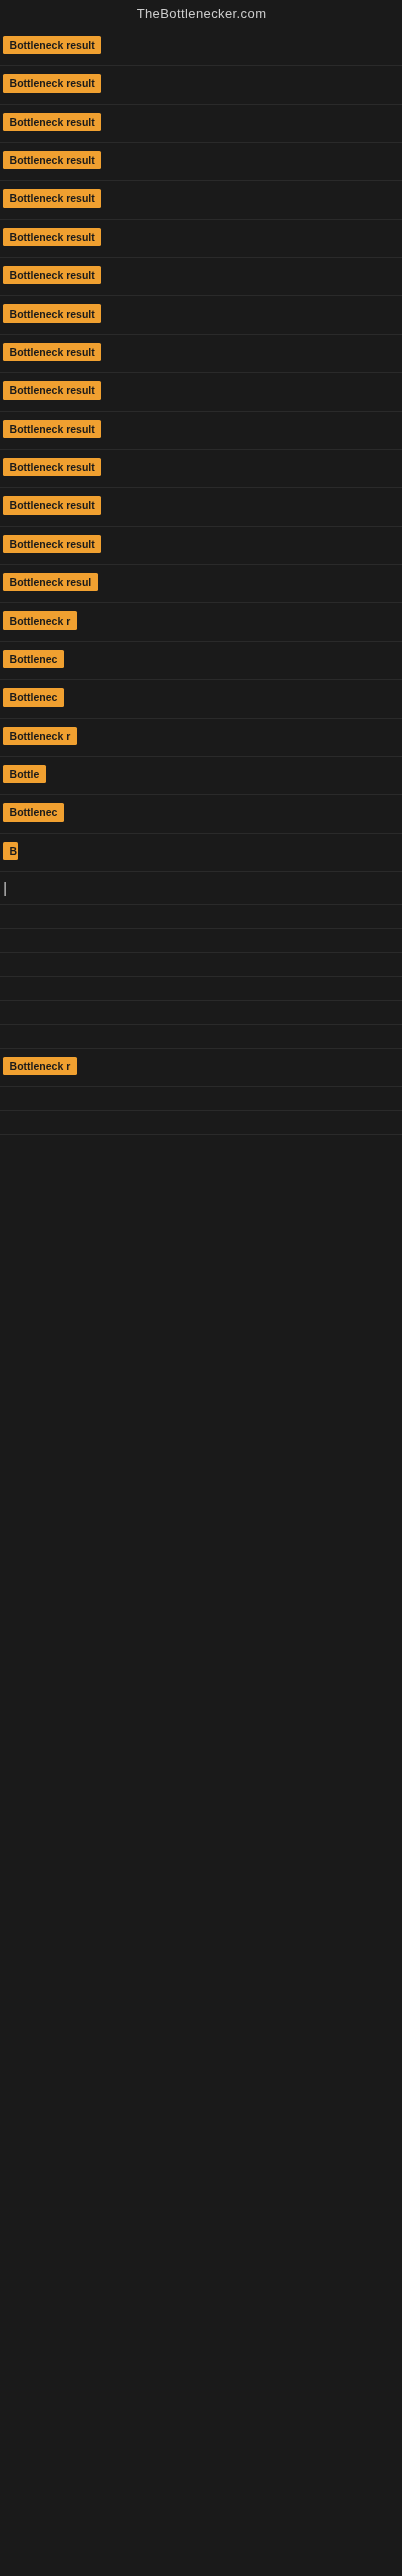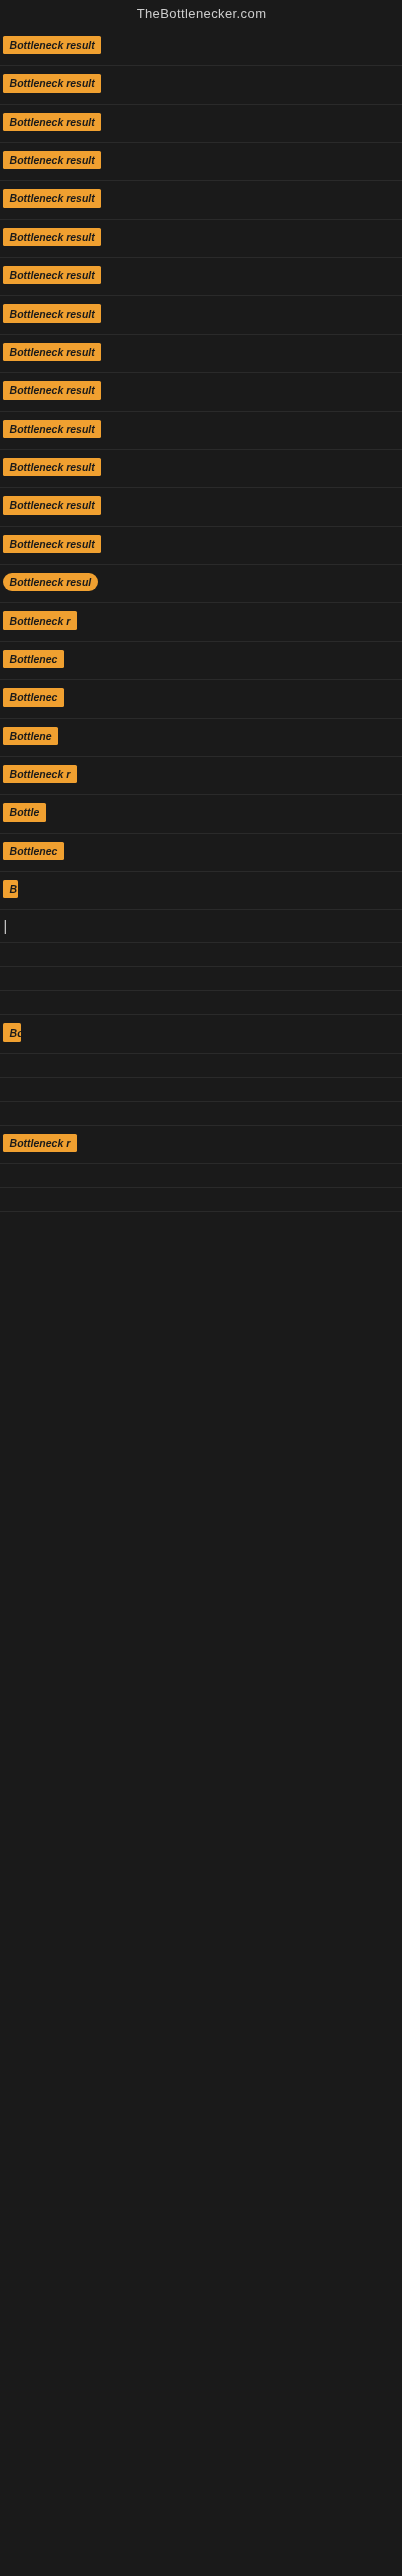--- a/index.html
+++ b/index.html
@@ -32,21 +32,20 @@
       padding: 3.2px 6.4px;
       display: inline-block;
       border-radius: 1.6px;
       white-space: nowrap;
       overflow: hidden;
     }
 
     .result-row {
       padding: 8px 3.2px;
       border-bottom: 0.8px solid #2a2a2a;
-      font-style: italic;
     }
   </style>
 </head>
 <body>
 
 <div class="site-title">TheBottlenecker.com</div>
 
 <div id="results-container">
 <div class="result-row" style="min-height: 24px;"><span class="bottleneck-badge" style="max-width: 155px;">Bottleneck result</span></div>
     <div class="result-row" style="min-height: 24px;"><span class="bottleneck-badge" style="max-width: 155px;">Bottleneck result</span></div>
@@ -55,34 +54,32 @@
     <div class="result-row" style="min-height: 24px;"><span class="bottleneck-badge" style="max-width: 155px;">Bottleneck result</span></div>
     <div class="result-row" style="min-height: 24px;"><span class="bottleneck-badge" style="max-width: 155px;">Bottleneck result</span></div>
     <div class="result-row" style="min-height: 24px;"><span class="bottleneck-badge" style="max-width: 155px;">Bottleneck result</span></div>
     <div class="result-row" style="min-height: 24px;"><span class="bottleneck-badge" style="max-width: 155px;">Bottleneck result</span></div>
     <div class="result-row" style="min-height: 24px;"><span class="bottleneck-badge" style="max-width: 155px;">Bottleneck result</span></div>
     <div class="result-row" style="min-height: 24px;"><span class="bottleneck-badge" style="max-width: 155px;">Bottleneck result</span></div>
     <div class="result-row" style="min-height: 24px;"><span class="bottleneck-badge" style="max-width: 155px;">Bottleneck result</span></div>
     <div class="result-row" style="min-height: 24px;"><span class="bottleneck-badge" style="max-width: 155px;">Bottleneck result</span></div>
     <div class="result-row" style="min-height: 24px;"><span class="bottleneck-badge" style="max-width: 155px;">Bottleneck result</span></div>
     <div class="result-row" style="min-height: 24px;"><span class="bottleneck-badge" style="max-width: 155px;">Bottleneck result</span></div>
-    <div class="result-row" style="min-height: 24px;"><span class="bottleneck-badge" style="max-width: 137px; border-radius: 9px;">Bottleneck resul</span></div>
+    <div class="result-row" style="min-height: 24px;"><span class="bottleneck-badge" style="max-width: 137px;">Bottleneck resul</span></div>
     <div class="result-row" style="min-height: 24px;"><span class="bottleneck-badge" style="max-width: 81px;">Bottleneck r</span></div>
     <div class="result-row" style="min-height: 24px;"><span class="bottleneck-badge" style="max-width: 68px;">Bottlenec</span></div>
     <div class="result-row" style="min-height: 24px;"><span class="bottleneck-badge" style="max-width: 68px;">Bottlenec</span></div>
-    <div class="result-row" style="min-height: 24px;"><span class="bottleneck-badge" style="max-width: 60px;">Bottlene</span></div>
     <div class="result-row" style="min-height: 24px;"><span class="bottleneck-badge" style="max-width: 81px;">Bottleneck r</span></div>
     <div class="result-row" style="min-height: 24px;"><span class="bottleneck-badge" style="max-width: 44px;">Bottle</span></div>
     <div class="result-row" style="min-height: 24px;"><span class="bottleneck-badge" style="max-width: 68px;">Bottlenec</span></div>
     <div class="result-row" style="min-height: 24px;"><span class="bottleneck-badge" style="max-width: 14.5px;">B</span></div>
     <div class="result-row" style="min-height: 24px;"><span style="color: rgb(204, 204, 204); font-size: 14.5px;">|</span></div>
     <div class="result-row" style="min-height: 24px;"></div>
     <div class="result-row" style="min-height: 24px;"></div>
     <div class="result-row" style="min-height: 24px;"></div>
-    <div class="result-row" style="min-height: 24px;"><span class="bottleneck-badge" style="max-width: 17.7px;">Bo</span></div>
     <div class="result-row" style="min-height: 24px;"></div>
     <div class="result-row" style="min-height: 24px;"></div>
     <div class="result-row" style="min-height: 24px;"></div>
     <div class="result-row" style="min-height: 24px;"><span class="bottleneck-badge" style="max-width: 81px;">Bottleneck r</span></div>
     <div class="result-row" style="min-height: 24px;"></div>
     <div class="result-row" style="min-height: 24px;"></div>
   </div>
 
 
 </body></html>

